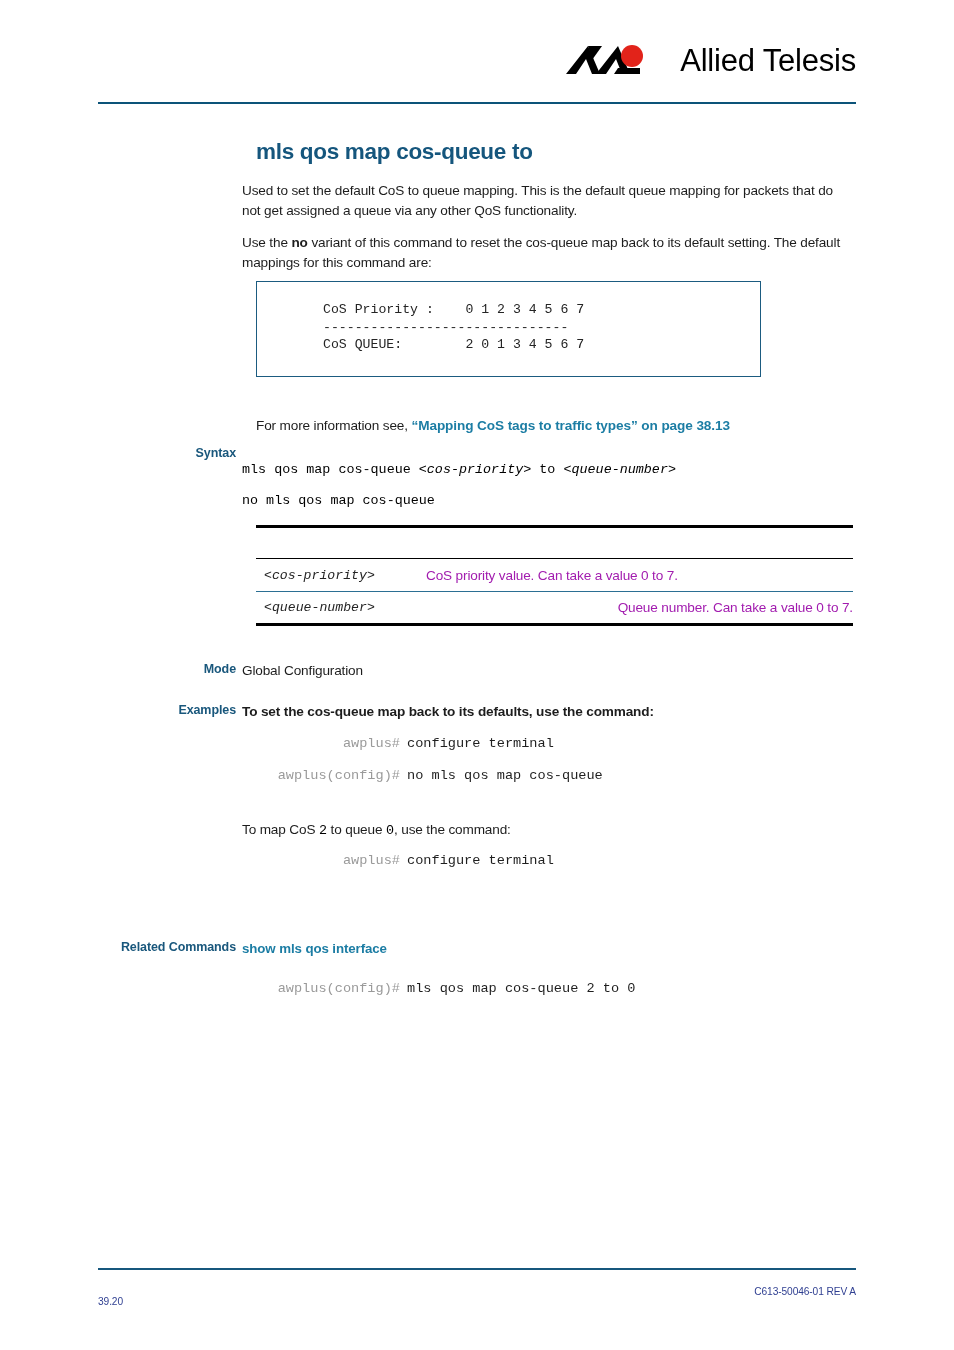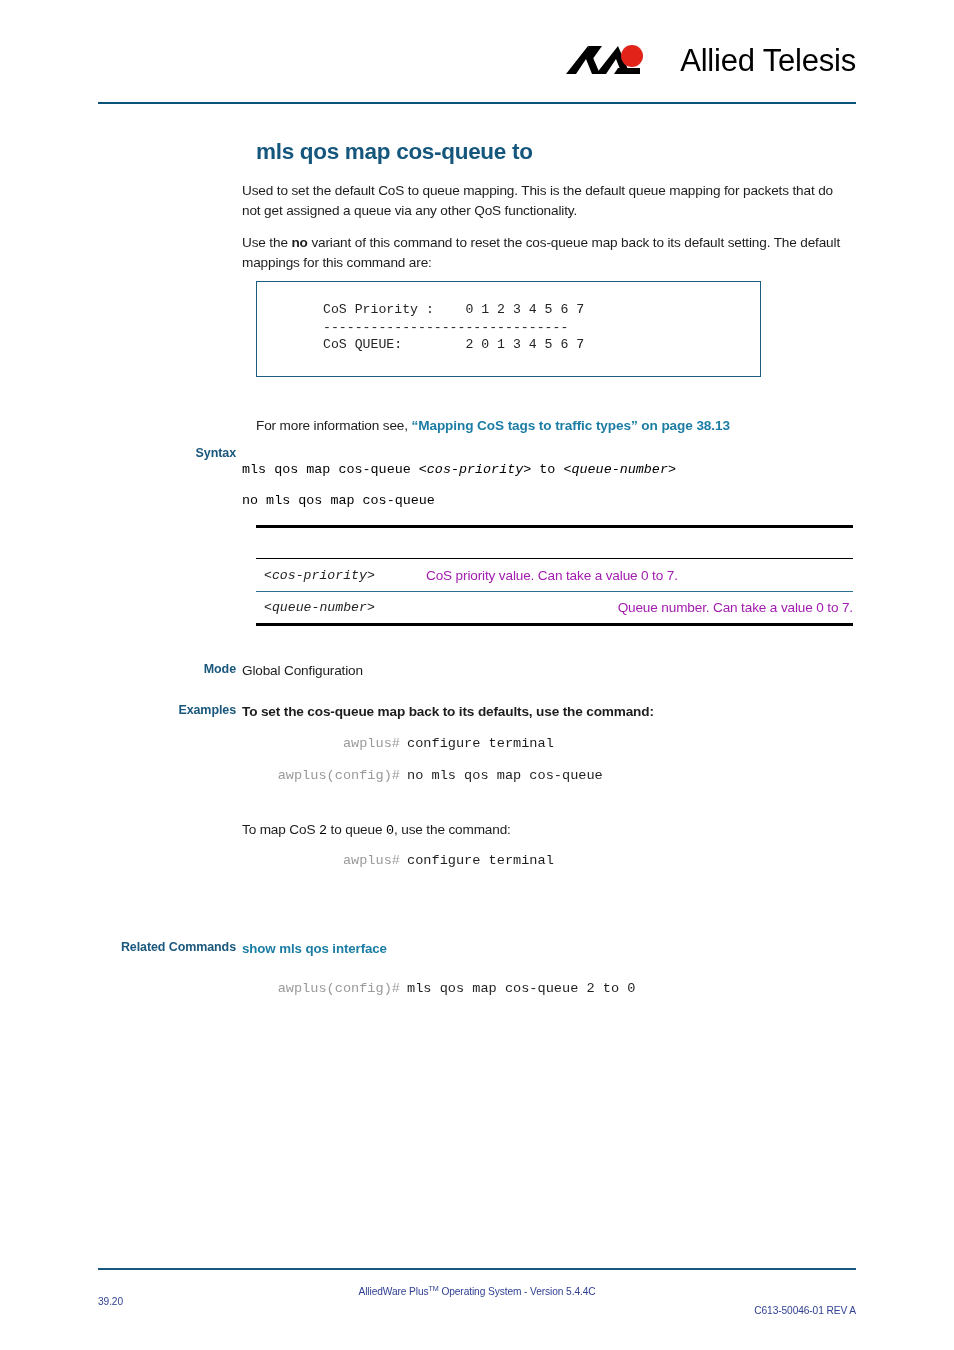--- a/index.html
+++ b/index.html
@@ -233,21 +233,21 @@
     line-height: 15px;
   }
   .footer-left {
     position: absolute;
     left: 0;
     top: 15px;
   }
   .footer-right {
     position: absolute;
     right: 0;
-    top: 24px;
+    top: 5px;
   }
   .footer sup { font-size: 7.2px; vertical-align: 4px; }
 </style>
 </head>
 <body>
 
 <div class="logo-area">
   <span class="logo-mark">
     <svg width="92" height="34" viewBox="0 0 92 34" xmlns="http://www.w3.org/2000/svg">
       <polygon points="0,30 22,2 34,30 26,30 20,15 10,30" fill="#000000"></polygon>
@@ -328,17 +328,16 @@
 <div class="cmdline" style="top:937px;margin-top:44px;"><span class="prompt">awplus(config)#</span><span class="cmd">mls qos map cos-queue 2 to 0</span></div>
 
 <div class="col-label" style="top:940px;">Related Commands</div>
 <div class="col-body" style="top:939px;">
   <a class="rel-link" href="#">show mls qos interface</a>
 </div>
 
 <div class="footer-rule"></div>
 <div class="footer">
   <div class="footer-center">
-    <div><span>AlliedWare Plus</span><sup>TM</sup><span> Operating System  - Version 5.4.4C</span></div>
   </div>
   <div class="footer-left">39.20</div>
   <div class="footer-right">C613-50046-01 REV A</div>
 </div>
 
 </body></html>

